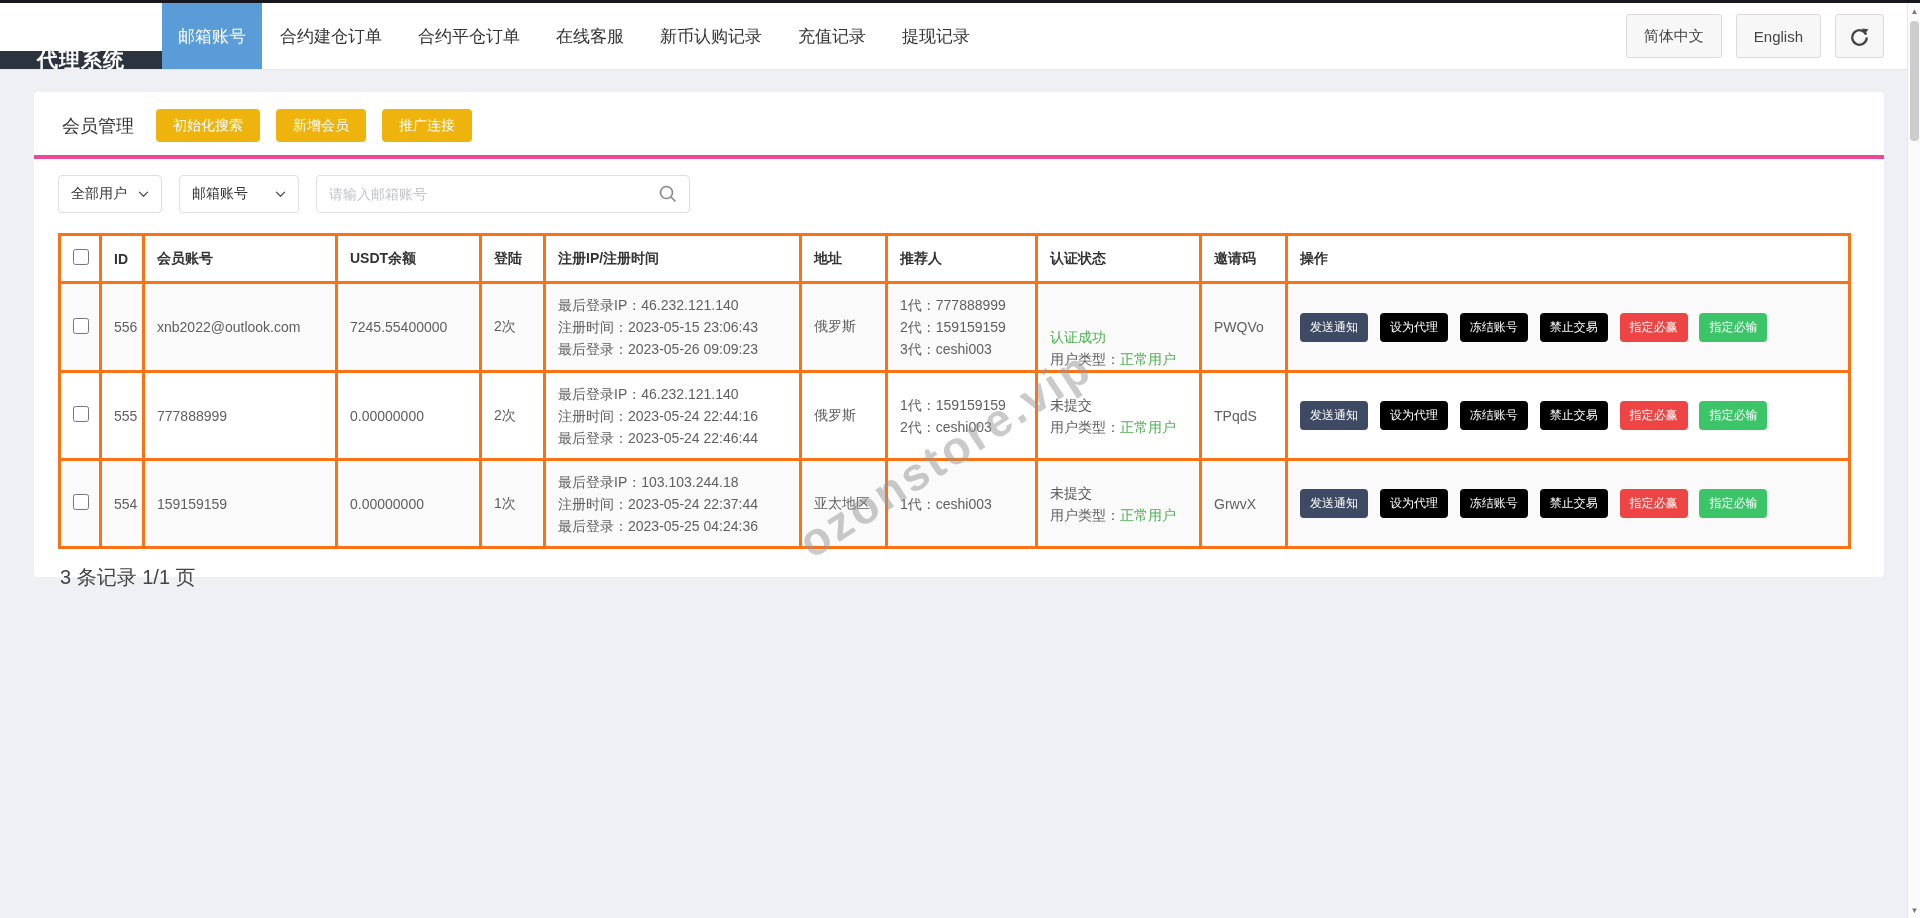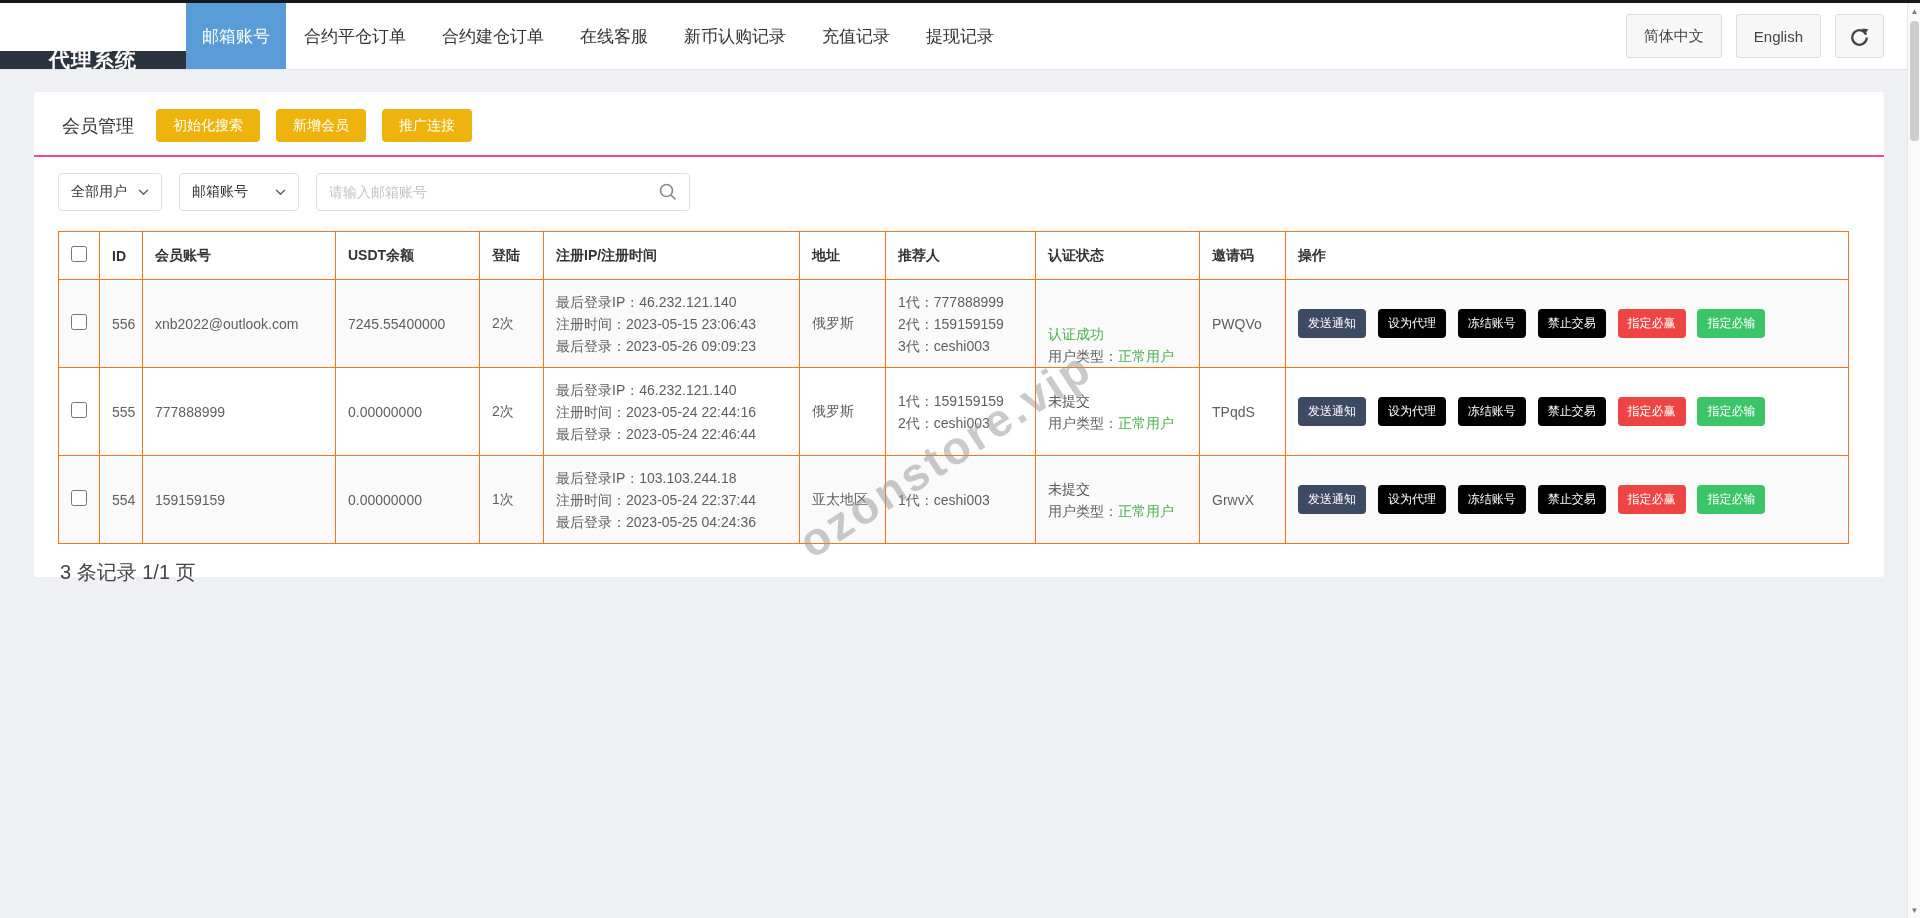--- a/index.html
+++ b/index.html
@@ -5,49 +5,49 @@
   * { margin:0; padding:0; box-sizing:border-box; }
   html,body { width:1920px; height:918px; }
   body {
     font-family: "Liberation Sans", "DejaVu Sans", sans-serif;
     background:#eef0f4; color:#333; overflow:hidden; position:relative;
   }
   
   .top-strip { height:3px; background:#16181d; width:100%; }
   
   .navbar { height:67px; background:#fff; border-bottom:1px solid #e6e6e6; display:flex; align-items:stretch; }
-  .brand { width:186px; background:#2b333f; color:#fff; font-size:21px; font-weight:bold;
+  .brand { width:162px; background:#2b333f; color:#fff; font-size:21px; font-weight:bold;
            display:flex; align-items:center; justify-content:center; letter-spacing:1px;margin-top:48px; }
   .tabs { display:flex; align-items:stretch; }
   .tab { display:flex; align-items:center; padding:0 18px; font-size:17px; color:#333; cursor:pointer; }
   .tab.active { background:#5a9cd8; color:#fff; padding:0 16px; }
   .nav-right { margin-left:auto; display:flex; align-items:center; gap:14px; padding-right:36px; }
   .nav-btn { background:#f7f7f7; border:1px solid #dbdbdb; border-radius:3px; color:#444;
              font-size:15px; padding:0 17px; height:44px; display:flex; align-items:center; cursor:pointer; }
   .nav-btn.icon-btn { padding:0 14px; }
   
   .card { position:absolute; left:34px; top:92px; width:1850px; height:485px; background:#fff; border-radius:4px; }
-  .card-header { display:flex; align-items:center; padding:17px 24px 13px 28px; border-bottom:2px solid #ec4899; }
+  .card-header { display:flex; align-items:center; padding:17px 24px 13px 28px; border-bottom:4px solid #ec4899; }
   .card-title { font-size:18px; color:#333; margin-right:22px; }
   .btn-yellow { background:#eeb30d; color:#fff; border:none; border-radius:4px; font-size:14px;
                 height:33px; padding:0 17px; margin-right:16px; cursor:pointer; }
   
   .filters { display:flex; align-items:center; gap:17px; padding:16px 24px 0 24px; }
   .select { height:38px; border:1px solid #dcdfe6; border-radius:4px; background:#fff; display:flex;
             align-items:center; justify-content:space-between; padding:0 12px; font-size:14px; color:#333; cursor:pointer; }
   .select.w1 { width:104px; }
   .select.w2 { width:120px; }
   .search-wrap { position:relative; width:374px; }
   .search-input { width:100%; height:38px; border:1px solid #dcdfe6; border-radius:4px; padding:0 42px 0 12px;
                   font-size:14px; color:#333; font-family:inherit; }
   .search-input::placeholder { color:#c0c4cc; }
   .search-icon { position:absolute; right:12px; top:9px; cursor:pointer; }
   
   .tbl { margin:20px 35px 0 24px; border-collapse:collapse; table-layout:fixed; width:1790px; font-size:14px; }
-  .tbl th, .tbl td { border:1px solid #f97316; padding:0 12px; text-align:left; vertical-align:middle; }
+  .tbl th, .tbl td { border:3px solid #f97316; padding:0 12px; text-align:left; vertical-align:middle; }
   .tbl th { height:48px; color:#333; font-weight:600; background:#fff; font-size:14px; }
   .tbl td { height:88px; color:#5f5f5f; }
   .tbl tr.stripe td { background:#fafafa; }
   .c-check { width:41px; text-align:center; }
   .c-id { width:43px; }
   .c-account { width:193px; }
   .c-balance { width:144px; }
   .c-logins { width:64px; }
   .c-reg { width:256px; }
   .c-addr { width:86px; }
@@ -81,22 +81,22 @@
 </style>
 </head>
 <body>
 
 <div class="top-strip"></div>
 
 <div class="navbar">
   <div class="brand">代理系统</div>
   <div class="tabs">
     <div class="tab active">邮箱账号</div>
+    <div class="tab">合约建仓订单</div>
     <div class="tab">合约平仓订单</div>
-    <div class="tab">合约建仓订单</div>
     <div class="tab">在线客服</div>
     <div class="tab">新币认购记录</div>
     <div class="tab">充值记录</div>
     <div class="tab">提现记录</div>
   </div>
   <div class="nav-right">
     <div class="nav-btn">简体中文</div>
     <div class="nav-btn">English</div>
     <div class="nav-btn icon-btn">
       <span>

